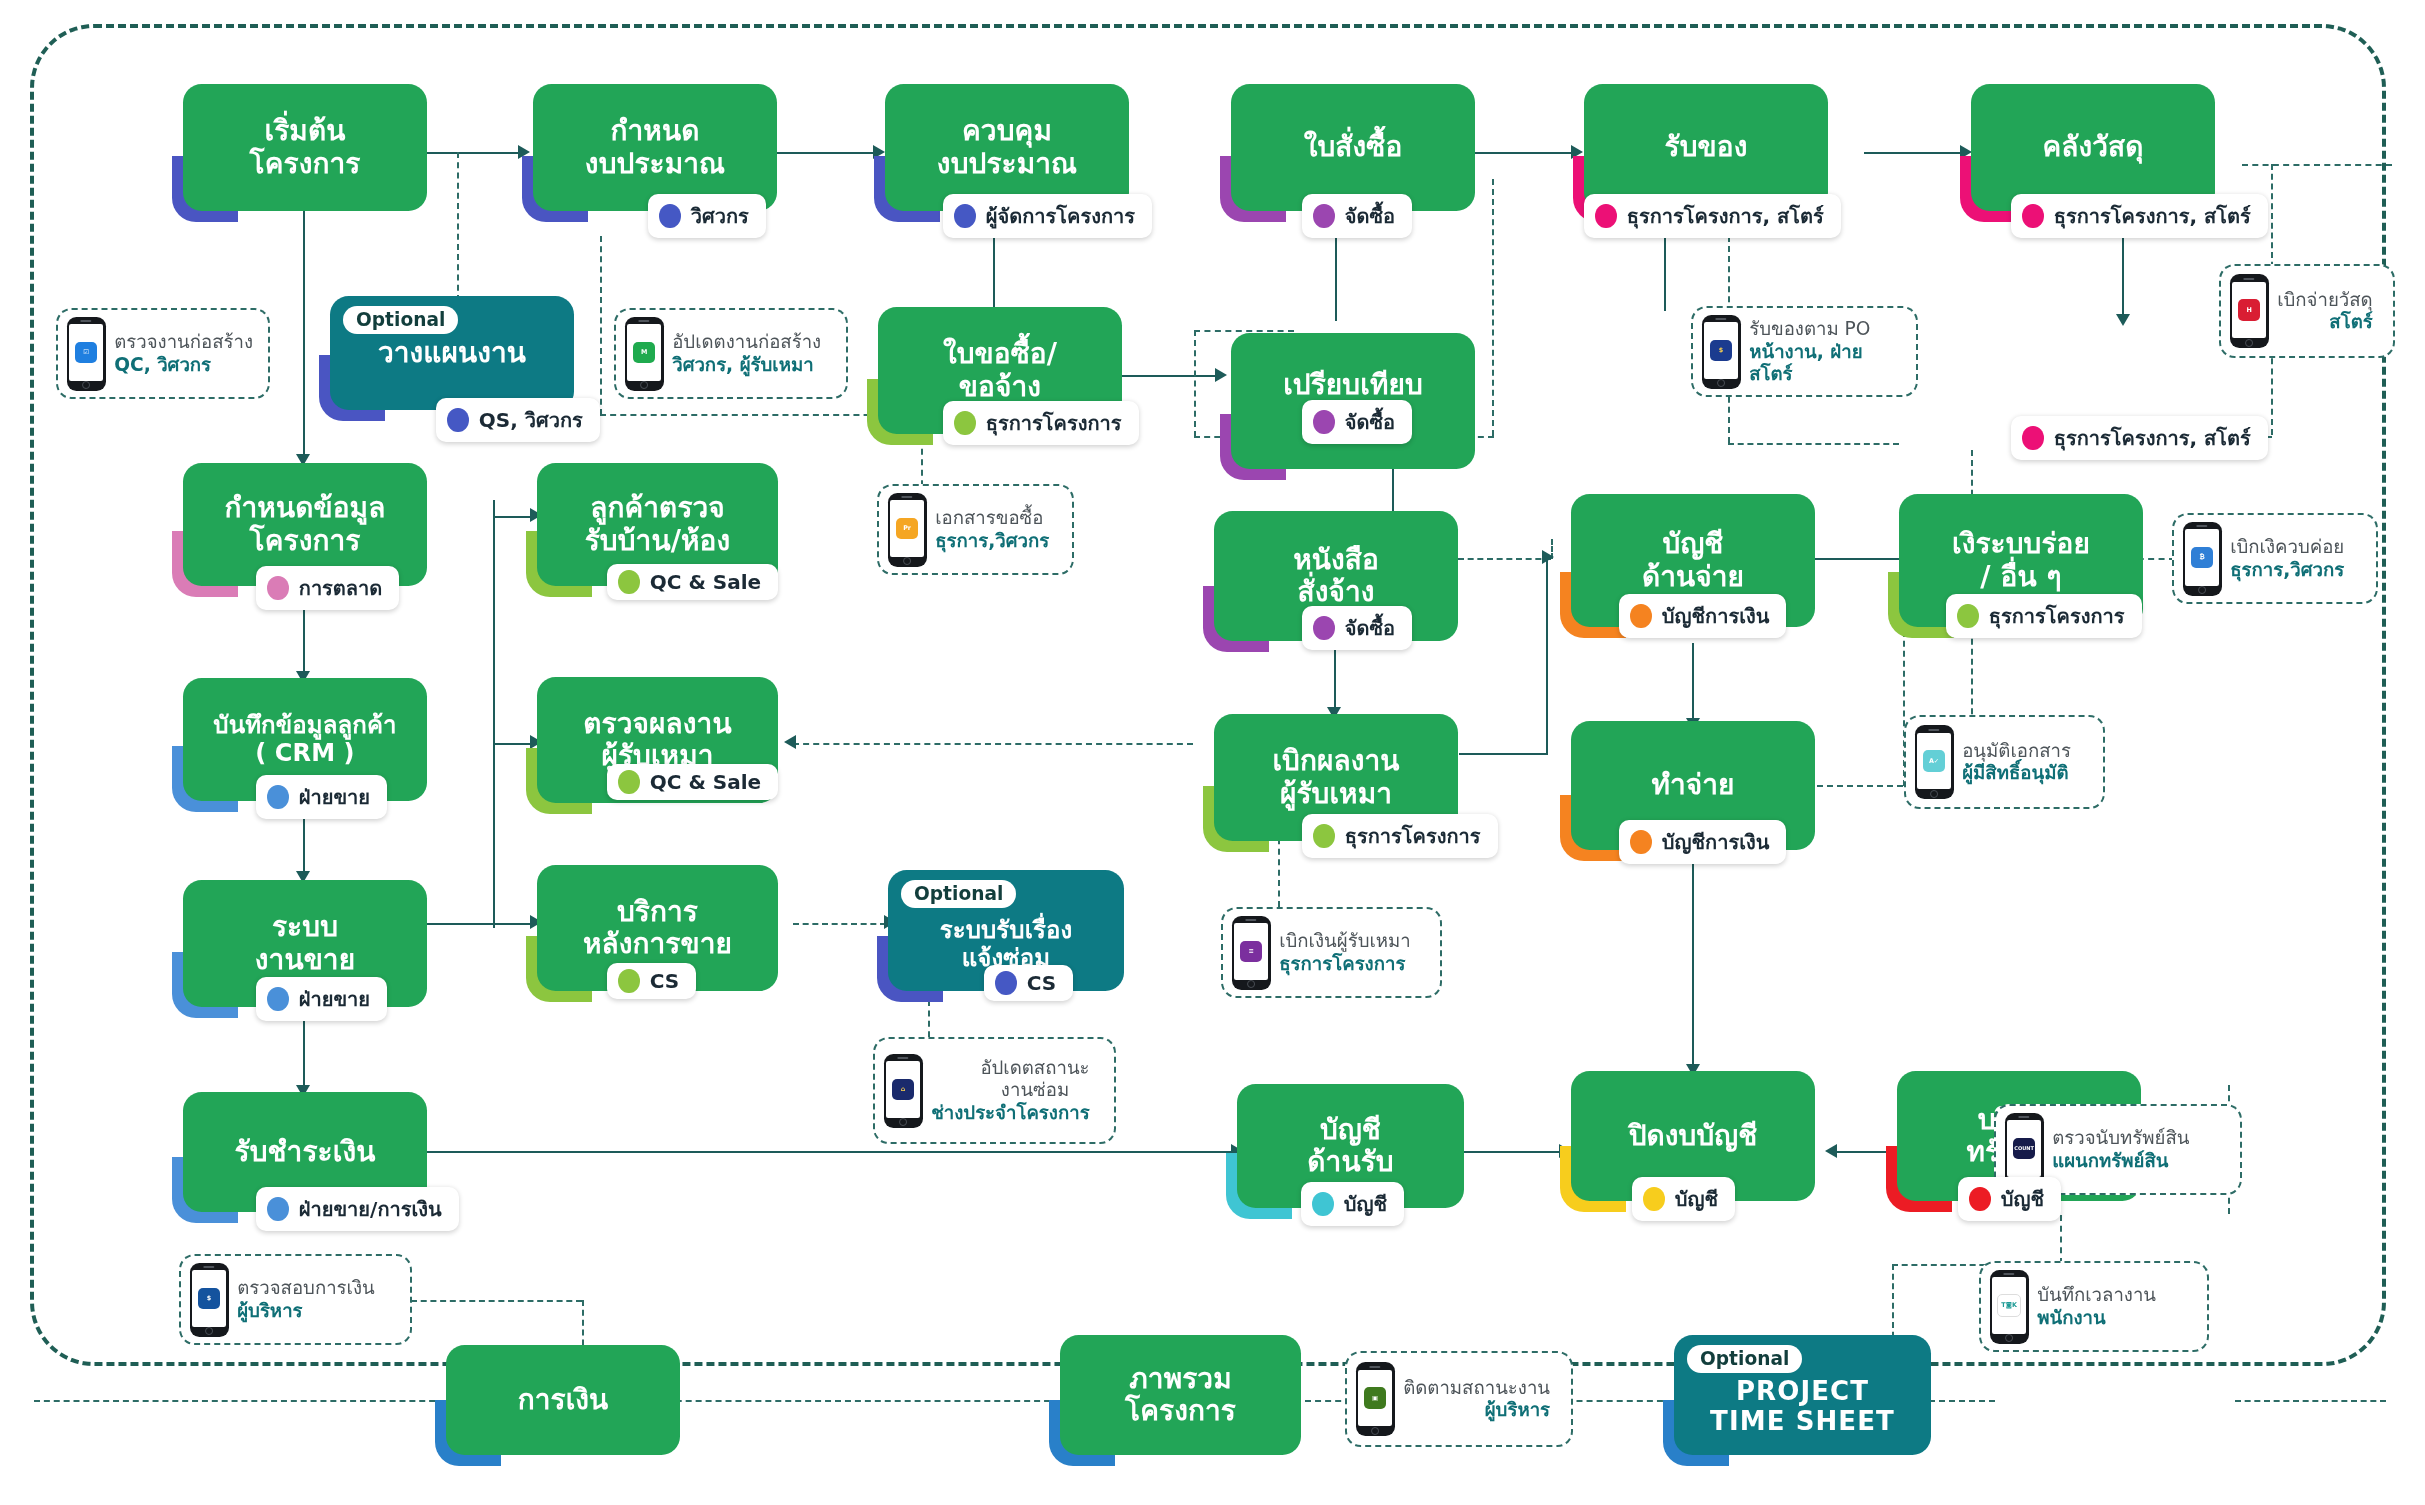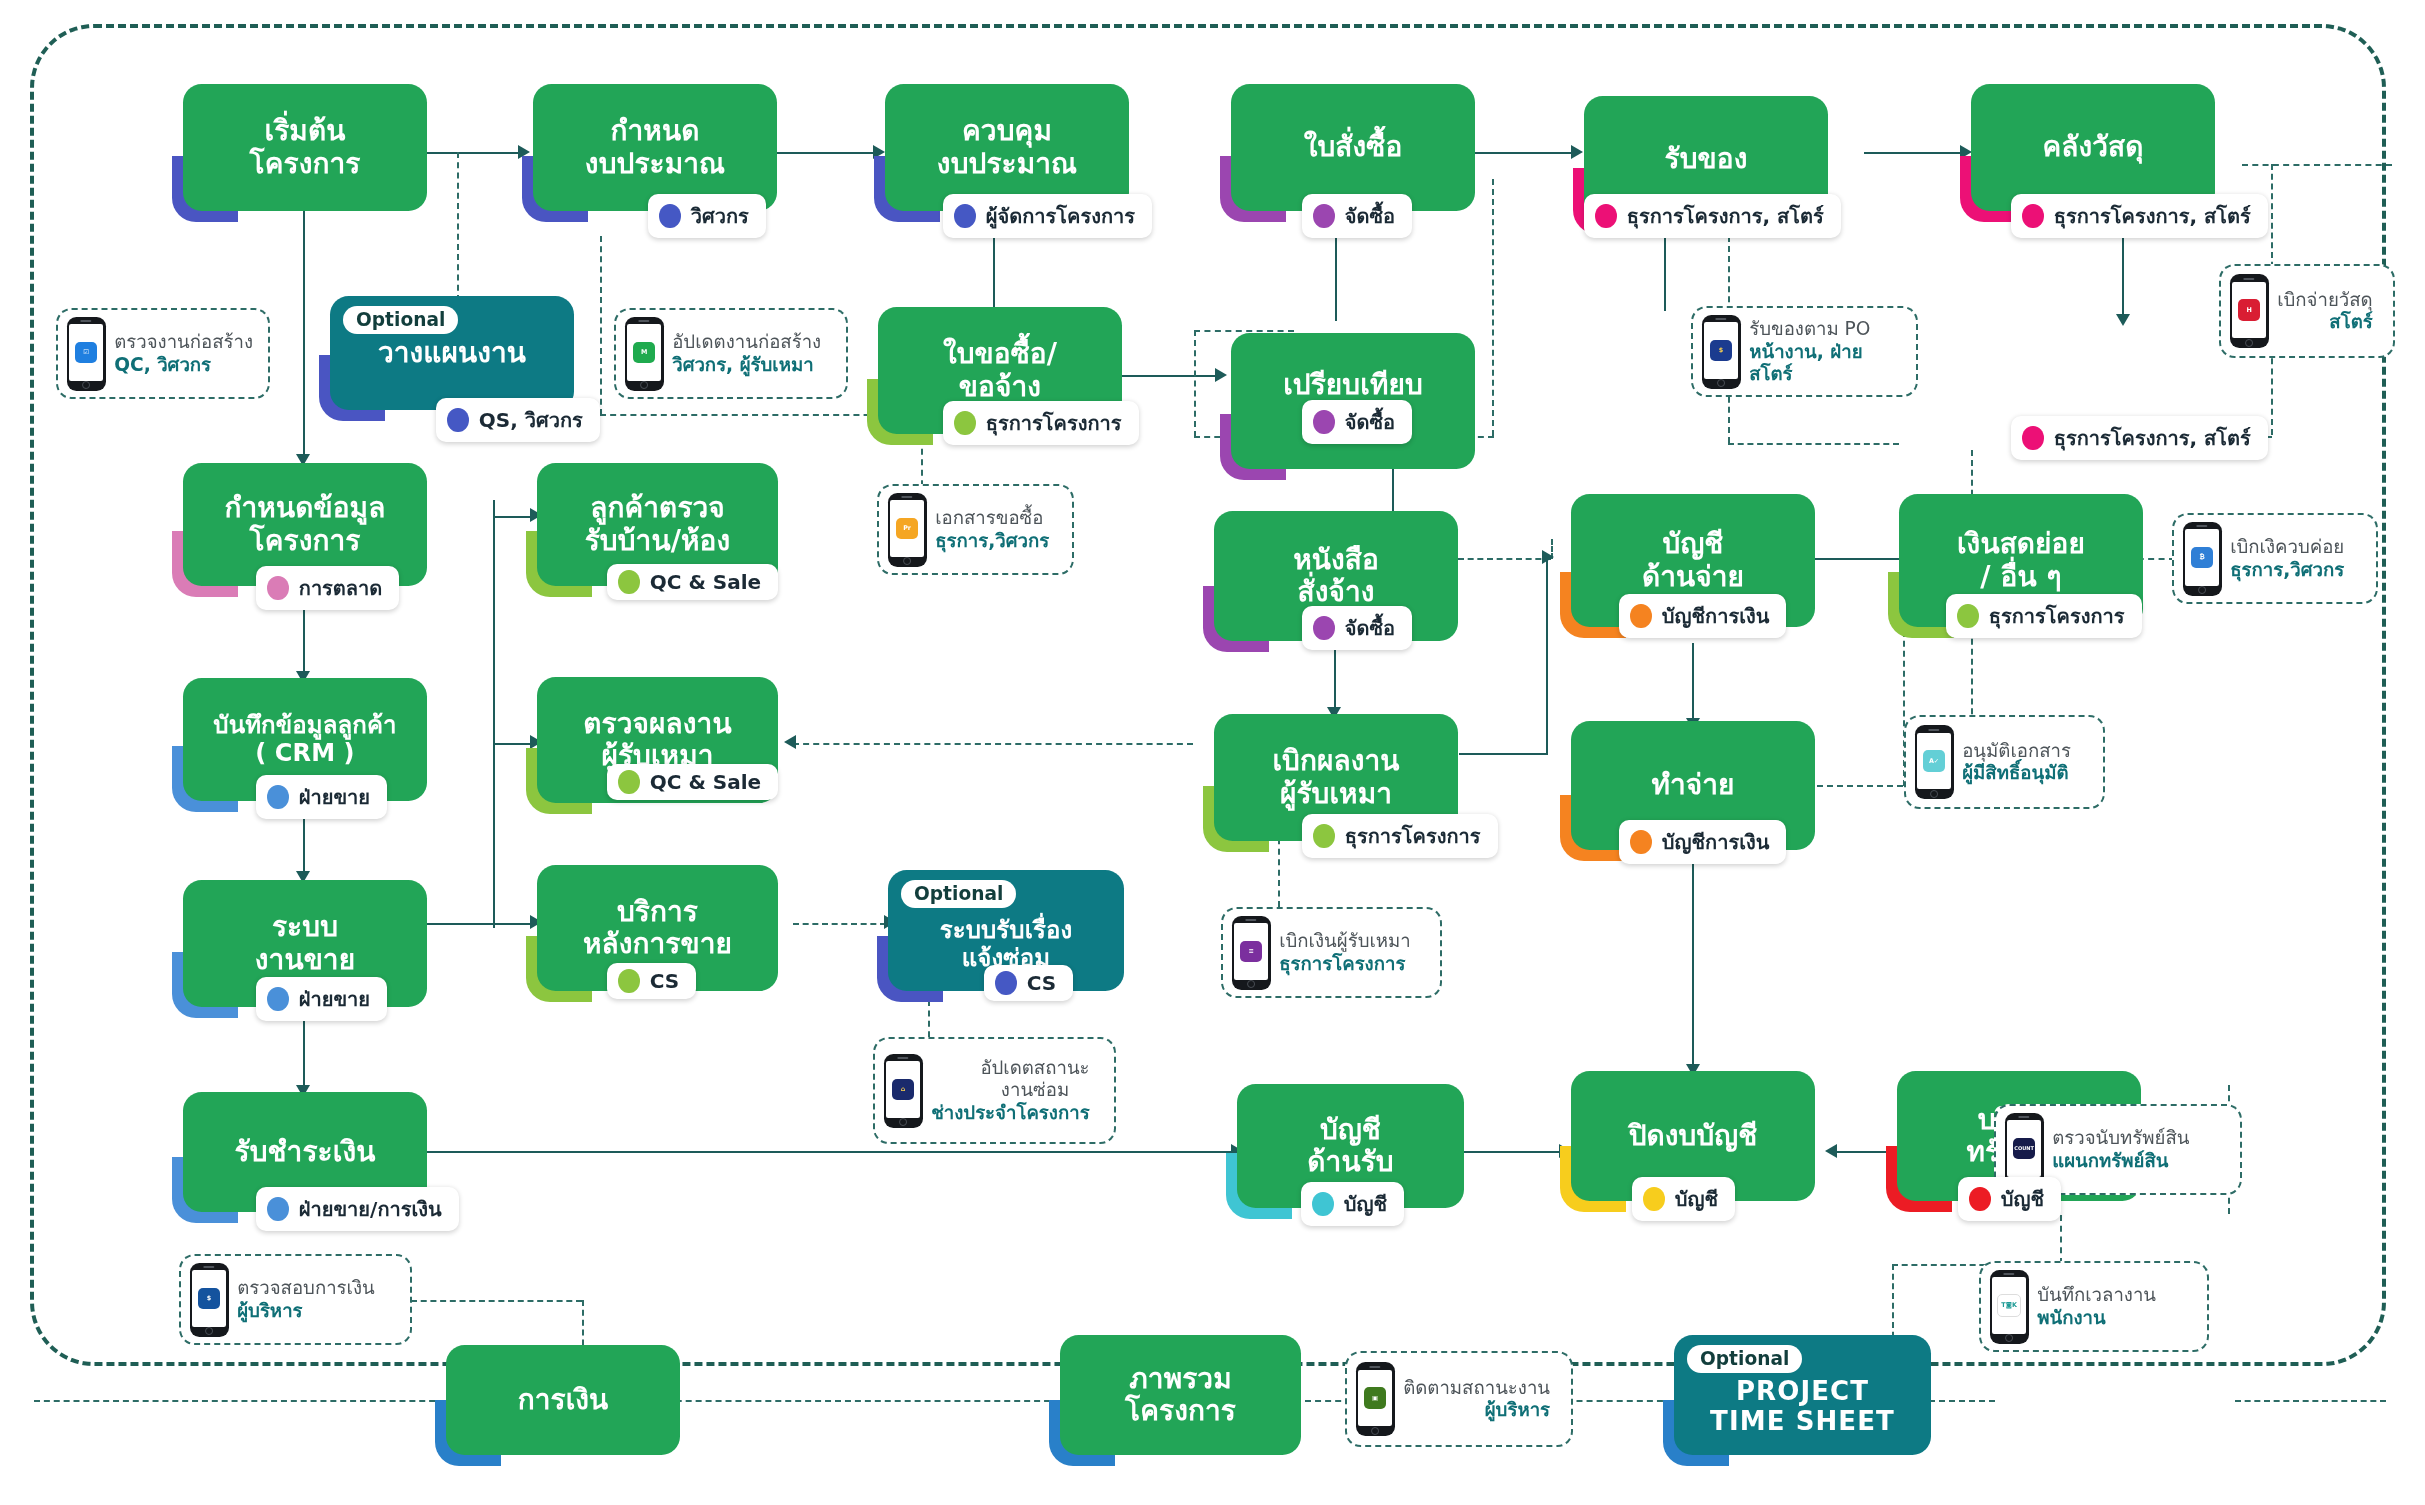--- a/index.html
+++ b/index.html
@@ -257,21 +257,21 @@
     <div class="accent" style="background: rgb(155, 70, 176);"></div>
     <div class="body">
         <div class="title">ใบสั่งซื้อ</div>
       </div>
   </div>
   <div class="badge" style="left:1302px;top:194px;">
     <span class="dot" style="background: rgb(155, 70, 176);"></span>
     <span class="lbl">จัดซื้อ</span>
   </div>
 
-  <div class="node" style="left:1584px;top:96px;width:244px;height:127px;">
+  <div class="node" style="left:1584px;top:84px;width:244px;height:127px;">
     <div class="accent" style="background: rgb(236, 16, 118);"></div>
     <div class="body">
         <div class="title">รับของ</div>
       </div>
   </div>
   <div class="badge" style="left:1584px;top:194px;">
     <span class="dot" style="background: rgb(236, 16, 118);"></span>
     <span class="lbl">ธุรการโครงการ, สโตร์</span>
   </div>
 
@@ -466,21 +466,21 @@
       </div>
   </div>
   <div class="badge" style="left:1619px;top:820px;">
     <span class="dot" style="background: rgb(245, 131, 32);"></span>
     <span class="lbl">บัญชีการเงิน</span>
   </div>
 
   <div class="node" style="left:1899px;top:494px;width:244px;height:133px;">
     <div class="accent" style="background: rgb(140, 198, 63);"></div>
     <div class="body">
-        <div class="title">เงินสดย่อย
+        <div class="title">เงิระบบร่อย
 / อื่น ๆ</div>
       </div>
   </div>
   <div class="badge" style="left:1946px;top:594px;">
     <span class="dot" style="background: rgb(140, 198, 63);"></span>
     <span class="lbl">ธุรการโครงการ</span>
   </div>
 
   <div class="node" style="left:1237px;top:1084px;width:227px;height:124px;">
     <div class="accent" style="background: rgb(63, 197, 211);"></div>

